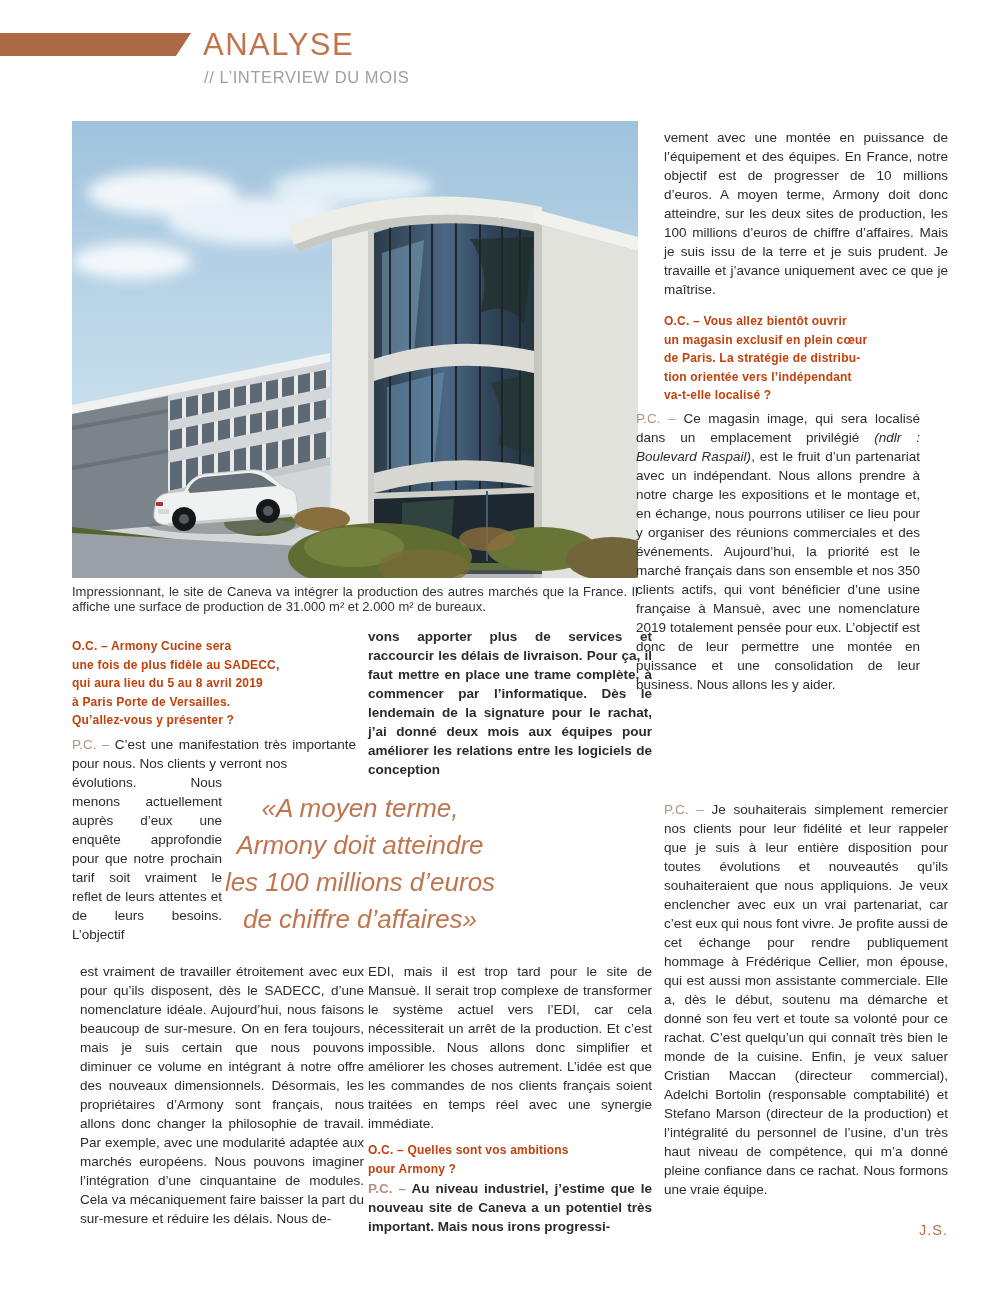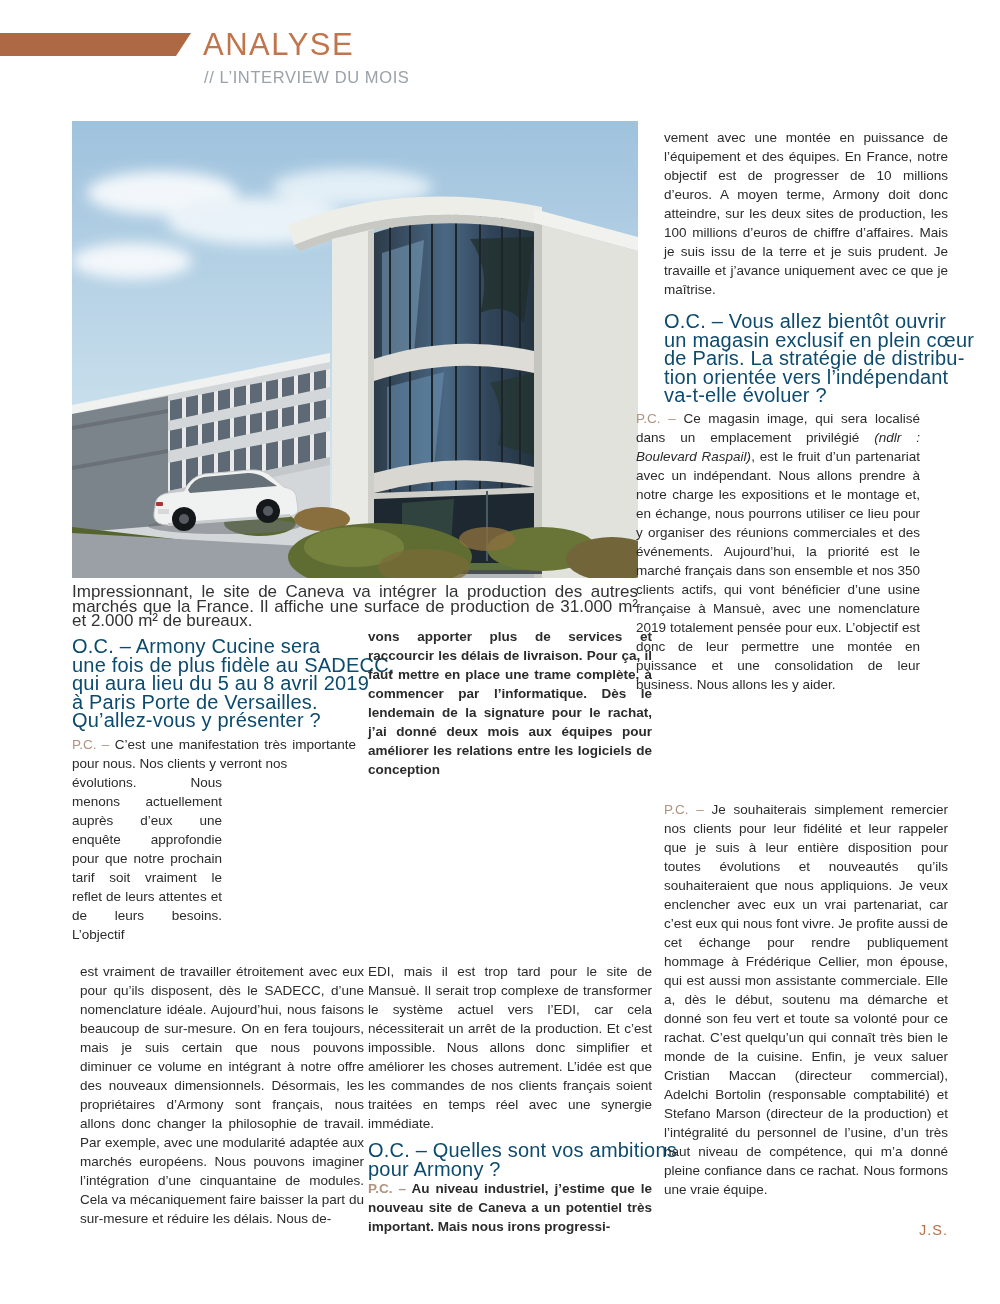--- a/index.html
+++ b/index.html
@@ -8,27 +8,27 @@
   
   .tagbar{position:absolute;left:0;top:33px;width:191px;height:23px;background:#ad6844;
           clip-path:polygon(0 0,100% 0,calc(100% - 15px) 100%,0 100%);}
   .section-title{position:absolute;left:203px;top:27px;font-size:31px;letter-spacing:1.5px;
           color:#c1754c;font-weight:400;}
   .subsection-title{position:absolute;left:204px;top:68px;font-size:16.5px;letter-spacing:.6px;
           color:#9aa1a8;font-weight:400;}
   
   .photo{position:absolute;left:72px;top:121px;width:566px;height:457px;}
   .photo svg{display:block;width:100%;height:100%;}
-  .caption{position:absolute;left:72px;top:585px;width:566px;font-size:17px;line-height:14.5px;
+  .caption{position:absolute;left:72px;top:585px;width:566px;font-size:13px;line-height:14.5px;
           color:#333;text-align:justify;}
   
   .tb{position:absolute;font-size:13.5px;line-height:19px;text-align:justify;color:#2b2b2b;}
   .pc{color:#b09381;}
   .ital{font-style:italic;}
-  .qh{position:absolute;color:#0c4a6e;font-weight:400;font-size:20px;line-height:18.6px;letter-spacing:.2px;}
+  .qh{position:absolute;color:#c2410c;font-weight:700;font-size:12px;line-height:18.6px;letter-spacing:.2px;}
   .qline{white-space:nowrap;}
   .pull-quote{position:absolute;left:210px;top:790px;width:300px;text-align:center;
           font-style:italic;color:#c0754e;font-size:26px;line-height:37px;}
   .signature{position:absolute;left:664px;top:1222px;width:284px;text-align:right;
           color:#b5704a;font-size:14.5px;letter-spacing:1px;font-weight:400;}
   
   .footer{position:absolute;left:30px;top:1256px;font-size:13px;color:#8d98a3;}
   .footer .mag{margin-left:17px;font-size:15px;letter-spacing:.8px;color:#4c1d95;}
   .footer .year{margin-left:5px;font-size:18px;letter-spacing:.8px;color:#ad6844;font-weight:bold;}
 </style>
@@ -168,20 +168,26 @@
   <div class="tb" style="left:72px;top:773px;width:150px;">
     <span>évolutions. Nous menons actuellement auprès d’eux une enquête approfondie pour que notre prochain tarif soit vraiment le reflet de leurs attentes et de leurs besoins. L’objectif</span>
   </div>
   <div class="tb" style="left:72px;top:735px;width:284px;">
     <span class="pc">P.C. – </span><span>C’est une manifestation très importante pour nous. Nos clients y verront nos</span>
   </div>
   <div class="tb" style="left:80px;top:962px;width:284px;">
     <span>est vraiment de travailler étroitement avec eux pour qu’ils disposent, dès le SADECC, d’une nomenclature idéale. Aujourd’hui, nous faisons beaucoup de sur-mesure. On en fera toujours, mais je suis certain que nous pouvons diminuer ce volume en intégrant à notre offre des nouveaux dimensionnels. Désormais, les propriétaires d’Armony sont français, nous allons donc changer la philosophie de travail. Par exemple, avec une modularité adaptée aux marchés européens. Nous pouvons imaginer l’intégration d’une cinquantaine de modules. Cela va mécaniquement faire baisser la part du sur-mesure et réduire les délais. Nous de-</span>
   </div>
 
+  <div class="pull-quote">
+    <div class="qline">«A moyen terme,</div>
+    <div class="qline">Armony doit atteindre</div>
+    <div class="qline">les 100 millions d’euros</div>
+    <div class="qline">de chiffre d’affaires»</div>
+  </div>
 
   <div class="tb" style="left:368px;top:627px;width:284px;font-weight:bold;">
     <span>vons apporter plus de services et raccourcir les délais de livraison. Pour ça, il faut mettre en place une trame complète, à commencer par l’informatique. Dès le lendemain de la signature pour le rachat, j’ai donné deux mois aux équipes pour améliorer les relations entre les logiciels de conception</span>
   </div>
   <div class="tb" style="left:368px;top:962px;width:284px;">
     <span>EDI, mais il est trop tard pour le site de Mansuè. Il serait trop complexe de transformer le système actuel vers l’EDI, car cela nécessiterait un arrêt de la production. Et c’est impossible. Nous allons donc simplifier et améliorer les choses autrement. L’idée est que les commandes de nos clients français soient traitées en temps réel avec une synergie immédiate.</span>
   </div>
   <div class="qh" style="left:368px;top:1141px;">
     <div class="qline">O.C. – Quelles sont vos ambitions</div>
     <div class="qline">pour Armony ?</div>
@@ -191,21 +197,21 @@
   </div>
 
   <div class="tb" style="left:664px;top:128px;width:284px;">
     <span>vement avec une montée en puissance de l’équipement et des équipes. En France, notre objectif est de progresser de 10 millions d’euros. A moyen terme, Armony doit donc atteindre, sur les deux sites de production, les 100 millions d’euros de chiffre d’affaires. Mais je suis issu de la terre et je suis prudent. Je travaille et j’avance uniquement avec ce que je maîtrise.</span>
   </div>
   <div class="qh" style="left:664px;top:312px;">
     <div class="qline">O.C. – Vous allez bientôt ouvrir</div>
     <div class="qline">un magasin exclusif en plein cœur</div>
     <div class="qline">de Paris. La stratégie de distribu-</div>
     <div class="qline">tion orientée vers l’indépendant</div>
-    <div class="qline">va-t-elle évoluer ?</div>
+    <div class="qline">va-t-elle localisé ?</div>
   </div>
   <div class="tb" style="left:636px;top:409px;width:284px;">
     <span class="pc">P.C. – </span><span>Ce magasin image, qui sera localisé dans un emplacement privilégié </span><span class="ital">(ndlr : Boulevard Raspail)</span><span>, est le fruit d’un partenariat avec un indépendant. Nous allons prendre à notre charge les expositions et le montage et, en échange, nous pourrons utiliser ce lieu pour y organiser des réunions commerciales et des événements. Aujourd’hui, la priorité est le marché français dans son ensemble et nos 350 clients actifs, qui vont bénéficier d’une usine française à Mansuè, avec une nomenclature 2019 totalement pensée pour eux. L’objectif est donc de leur permettre une montée en puissance et une consolidation de leur business. Nous allons les y aider.</span>
   </div>
   <div class="tb" style="left:664px;top:800px;width:284px;">
     <span class="pc">P.C. – </span><span>Je souhaiterais simplement remercier nos clients pour leur fidélité et leur rappeler que je suis à leur entière disposition pour toutes évolutions et nouveautés qu’ils souhaiteraient que nous appliquions. Je veux enclencher avec eux un vrai partenariat, car c’est eux qui nous font vivre. Je profite aussi de cet échange pour rendre publiquement hommage à Frédérique Cellier, mon épouse, qui est aussi mon assistante commerciale. Elle a, dès le début, soutenu ma démarche et donné son feu vert et toute sa volonté pour ce rachat. C’est quelqu’un qui connaît très bien le monde de la cuisine. Enfin, je veux saluer Cristian Maccan (directeur commercial), Adelchi Bortolin (responsable comptabilité) et Stefano Marson (directeur de la production) et l’intégralité du personnel de l’usine, d’un très haut niveau de compétence, qui m’a donné pleine confiance dans ce rachat. Nous formons une vraie équipe.</span>
   </div>
   <div class="signature">J.S.</div>
 
   <div class="footer">

